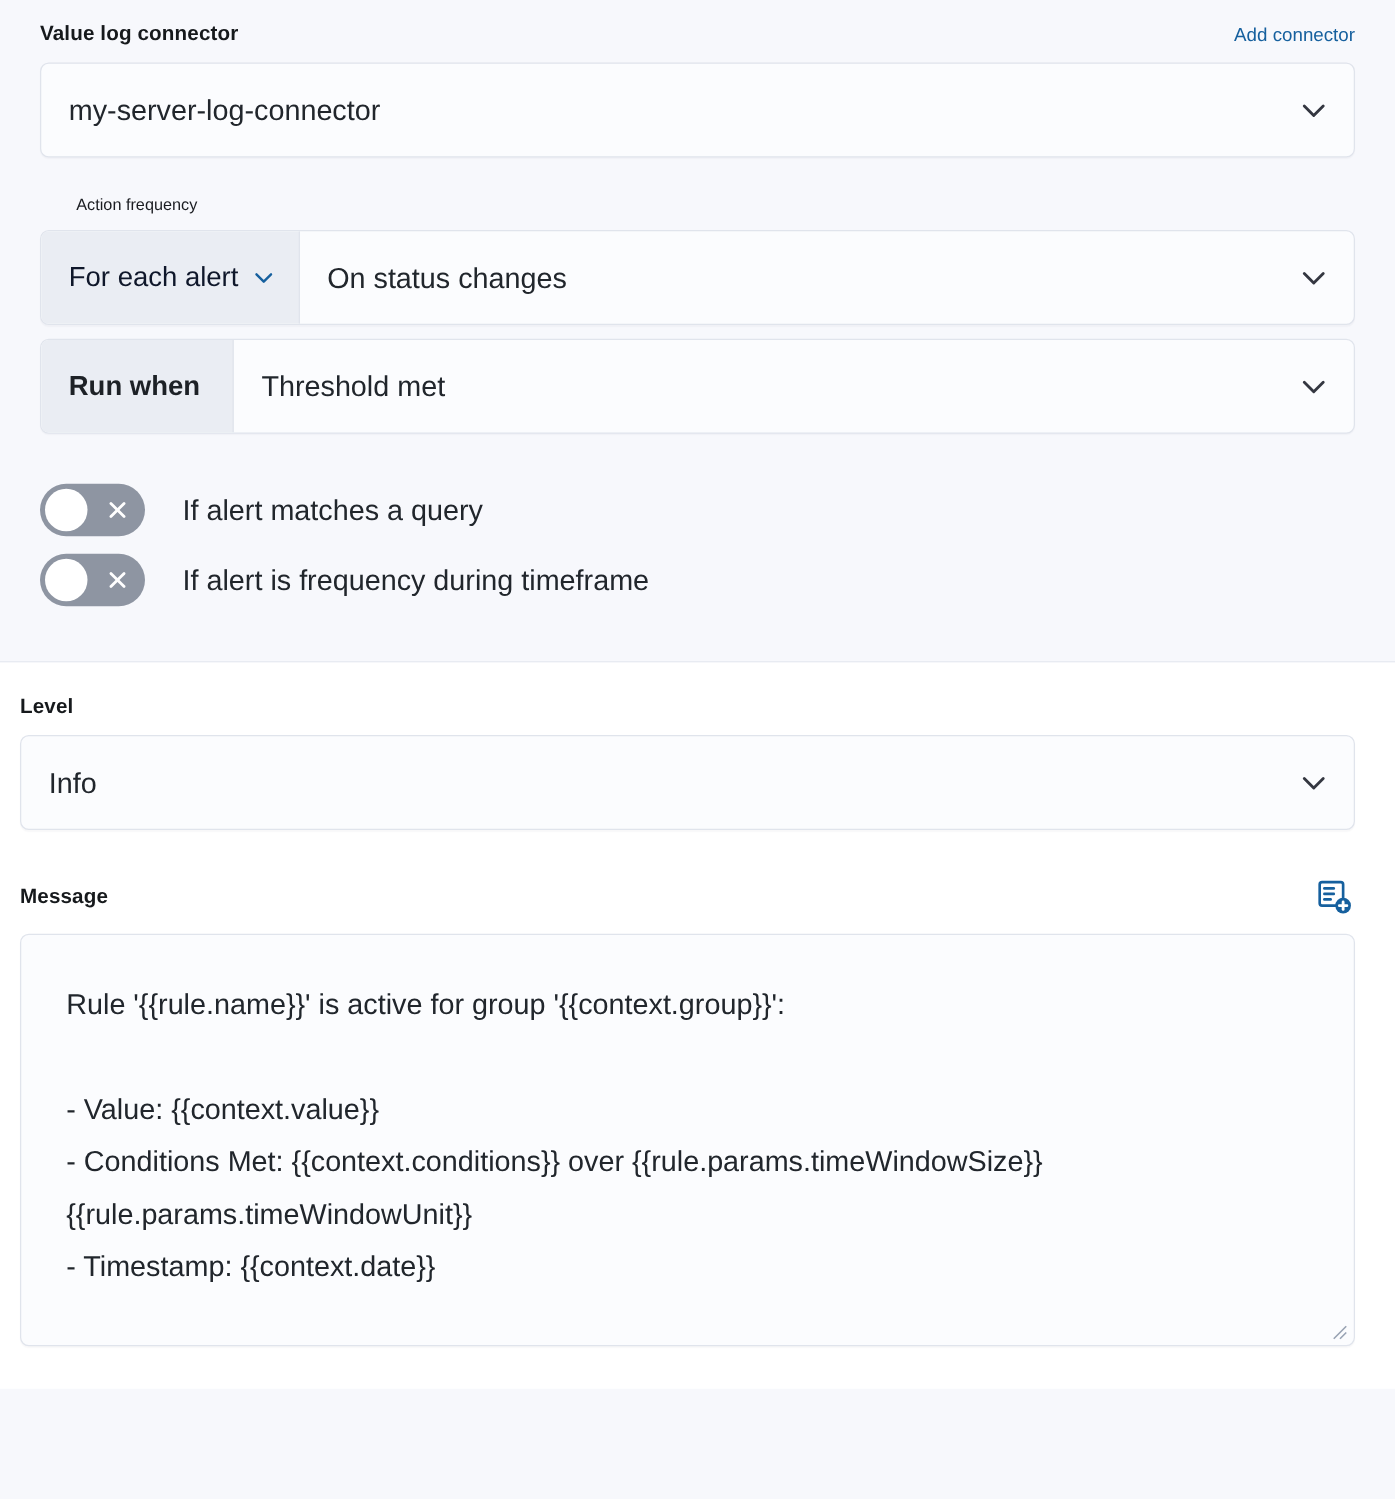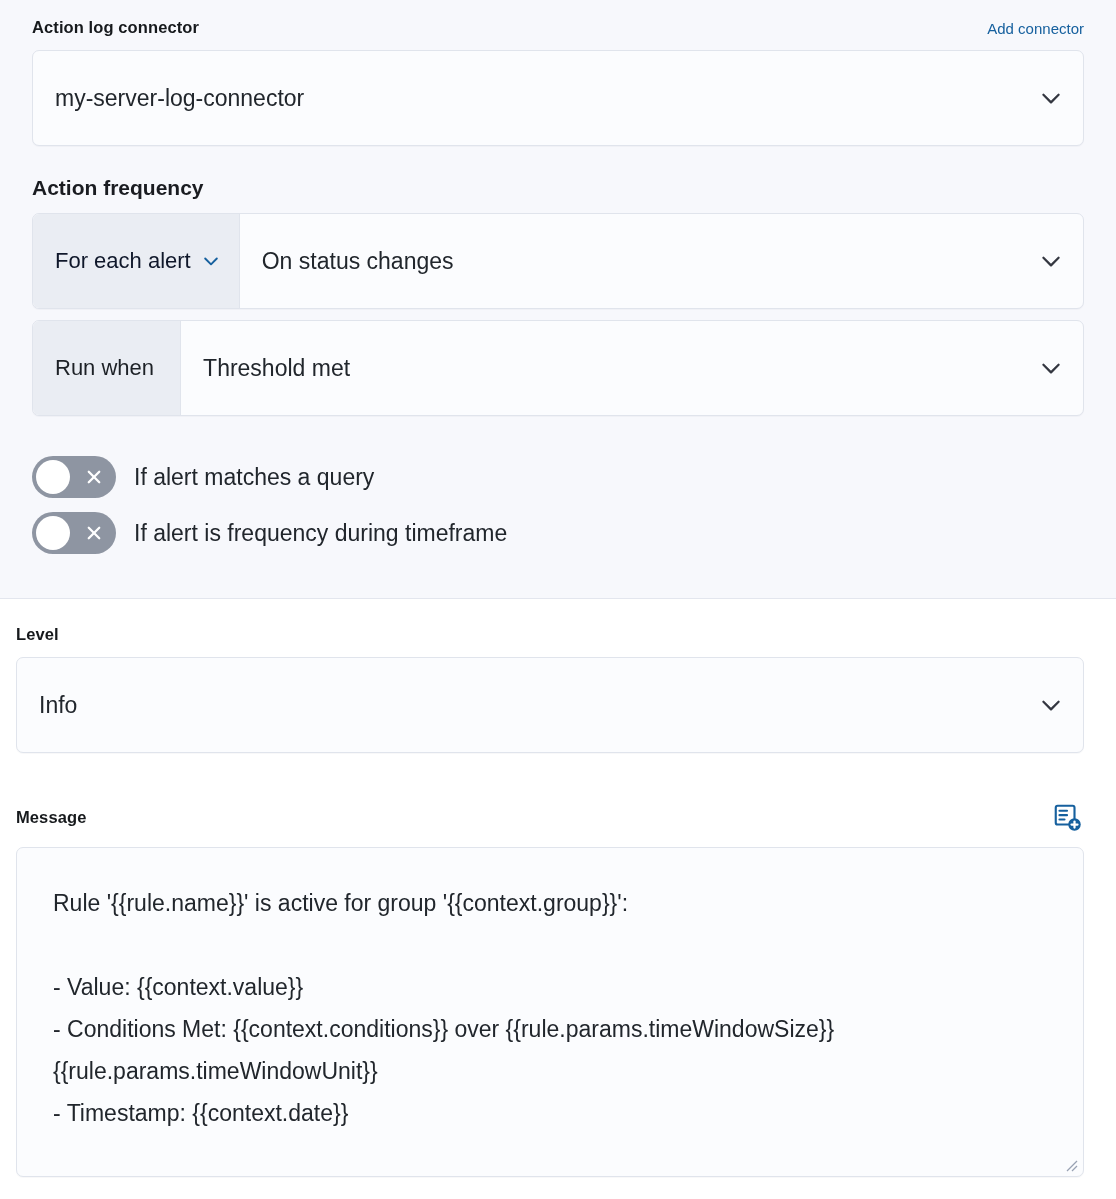--- a/index.html
+++ b/index.html
@@ -35,21 +35,21 @@
     font-size: 15px;
     color: #16609e;
     text-decoration: none;
     cursor: pointer;
     line-height: 1.1;
   }
 
   
   .control {
     margin-top: 13px;
-    height: 96px;
+    height: 76px;
     background: #fbfcfe;
     border: 1px solid #e0e4ec;
     border-radius: 7px;
     display: flex;
     align-items: stretch;
     overflow: hidden;
     box-shadow: 0 1px 1px rgba(20,30,60,0.03);
   }
   .control .value {
     flex: 1;
@@ -77,40 +77,41 @@
     align-items: center;
     gap: 10px;
     padding: 0 18px 0 22px;
     background: #eaedf3;
     border-right: 1px solid #e0e4ec;
     font-size: 22px;
     cursor: pointer;
     white-space: nowrap;
   }
   .prefix.link-style { color: #0f172a; }
-  .prefix.bold-style { color: #1d2126; font-weight: 400; padding-right: 26px;}
+  .prefix.bold-style { color: #1d2126; font-weight: 700; padding-right: 26px;}
 
   .frequency-label {
-    font-size: 21px;
-    font-weight: 700;
+    font-size: 13px;
+    font-weight: 400;
     margin-top: 30px;
     margin-bottom: 2px;
+    margin-left: 29px;
   }
 
   .control.tight { margin-top: 11px; }
 
   
   .toggles {
     padding-top: 40px;
     padding-bottom: 30px;
   }
   .toggle-row {
     display: flex;
     align-items: center;
-    gap: 18px;
+    gap: 30px;
     margin-bottom: 14px;
   }
   .switch {
     position: relative;
     width: 84px;
     height: 42px;
     border-radius: 21px;
     background: #8e95a2;
     display: flex;
     align-items: center;
@@ -147,21 +148,21 @@
   .panel-bottom {
     background: #ffffff;
     padding: 0 32px 34px 16px;
   }
   .panel-bottom .section-label { padding-top: 26px; }
 
   .msg-head {
     display: flex;
     align-items: center;
     justify-content: space-between;
-    margin-top: 47px;
+    margin-top: 36px;
     gap: 42px;
   }
   .icon-btn {
     width: 34px;
     height: 34px;
     display: flex;
     align-items: center;
     justify-content: center;
     cursor: pointer;
     background: none;
@@ -197,21 +198,21 @@
     height: 16px;
     cursor: nwse-resize;
   }
 </style>
 </head>
 <body>
 
 <div class="panel-top">
 
   <div class="row-header">
-    <div class="section-label">Action log connector</div>
+    <div class="section-label">Value log connector</div>
     <a class="link">Add connector</a>
   </div>
 
   <div class="control">
     <button class="value">my-server-log-connector</button>
     <span class="caret">
       <svg width="26" height="26" viewBox="0 0 24 24" fill="none" stroke="#343741" stroke-width="2.1" stroke-linecap="round" stroke-linejoin="round">
           <polyline points="5 9 12 16 19 9"></polyline>
         </svg>
     </span>

